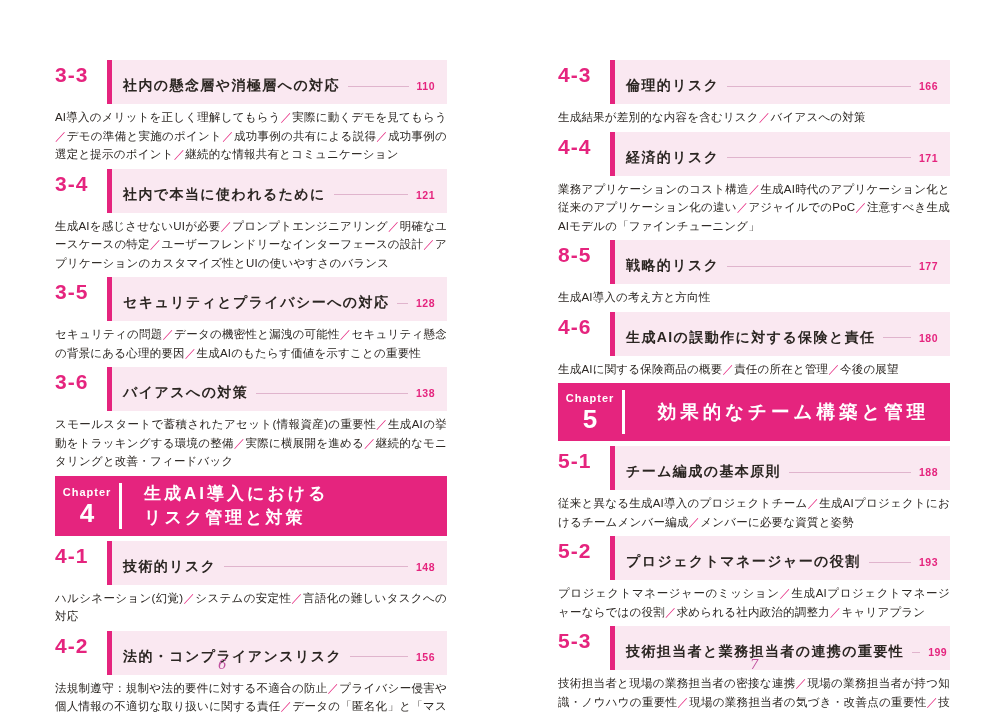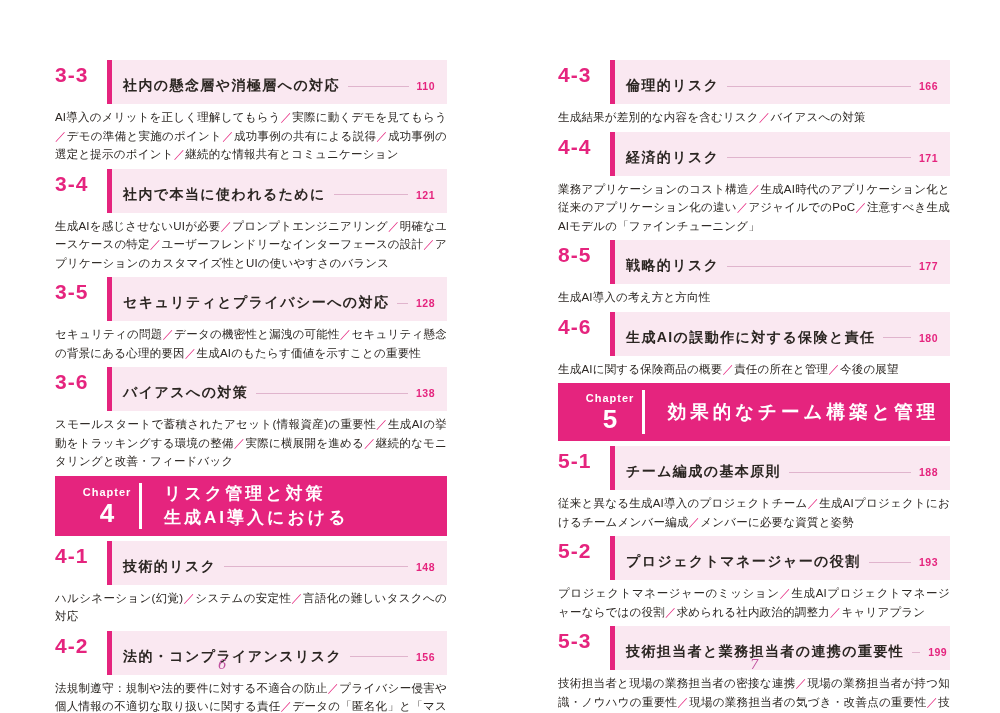--- a/index.html
+++ b/index.html
@@ -37,21 +37,20 @@
   .slash{color:#e5247e;}
 
   .chapter{
     display:flex;align-items:stretch;height:60px;background:#e5247e;
     color:#ffffff;margin:5px 0;
   }
   .chapter.single{height:58px;}
   .ch-left{
     flex:0 0 64px;display:flex;flex-direction:column;align-items:center;
     justify-content:center;
-    padding-left:20px;
   }
   .ch-label{font-size:11px;font-weight:700;letter-spacing:1px;line-height:14px;}
   .ch-num{font-size:26px;font-weight:800;line-height:28px;}
   .ch-div{flex:0 0 3px;background:#ffffff;margin:7px 0;}
   .ch-title{
     flex:1;display:flex;flex-direction:column;justify-content:center;
     padding-left:22px;font-weight:700;font-size:17px;letter-spacing:3px;
     line-height:24px;
   }
   .ch-title div:empty{display:none;}
@@ -123,22 +122,22 @@
       <p class="topics">スモールスタートで蓄積されたアセット(情報資産)の重要性<span class="slash">／</span>生成AIの挙動をトラッキングする環境の整備<span class="slash">／</span>実際に横展開を進める<span class="slash">／</span>継続的なモニタリングと改善・フィードバック</p>
     </div>
 
     <div class="chapter">
       <div class="ch-left">
         <span class="ch-label">Chapter</span>
         <span class="ch-num">4</span>
       </div>
       <div class="ch-div"></div>
       <div class="ch-title">
+        <div>生成AI導入における</div>
         <div>リスク管理と対策</div>
-        <div>生成AI導入における</div>
       </div>
     </div>
 
     <div class="section">
       <div class="sec-head">
         <span class="sec-num">4-1</span>
         <span class="sec-bar"></span>
         <div class="sec-band">
           <span class="sec-title">技術的リスク</span>
           <span class="leader"></span>

